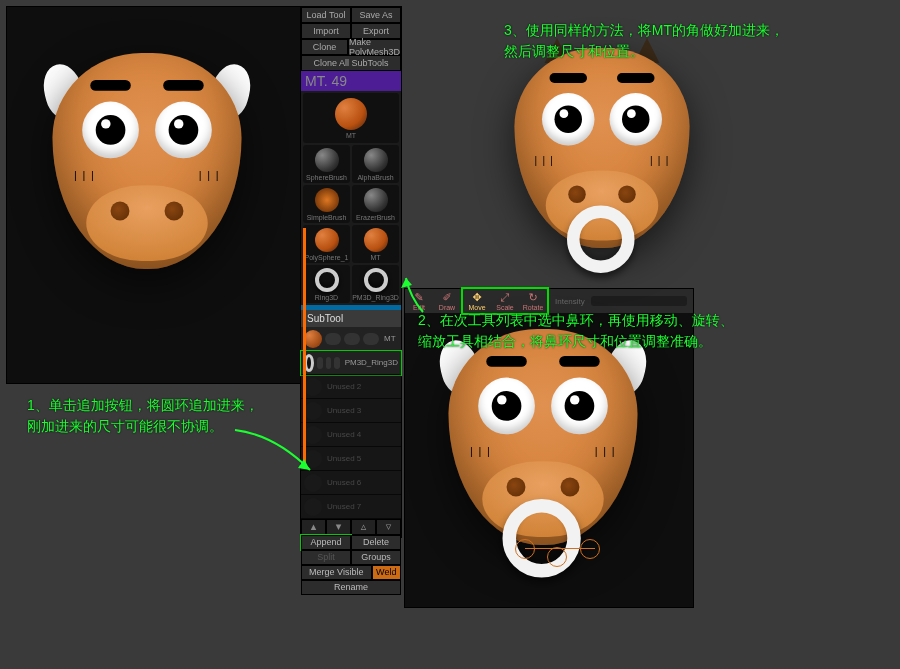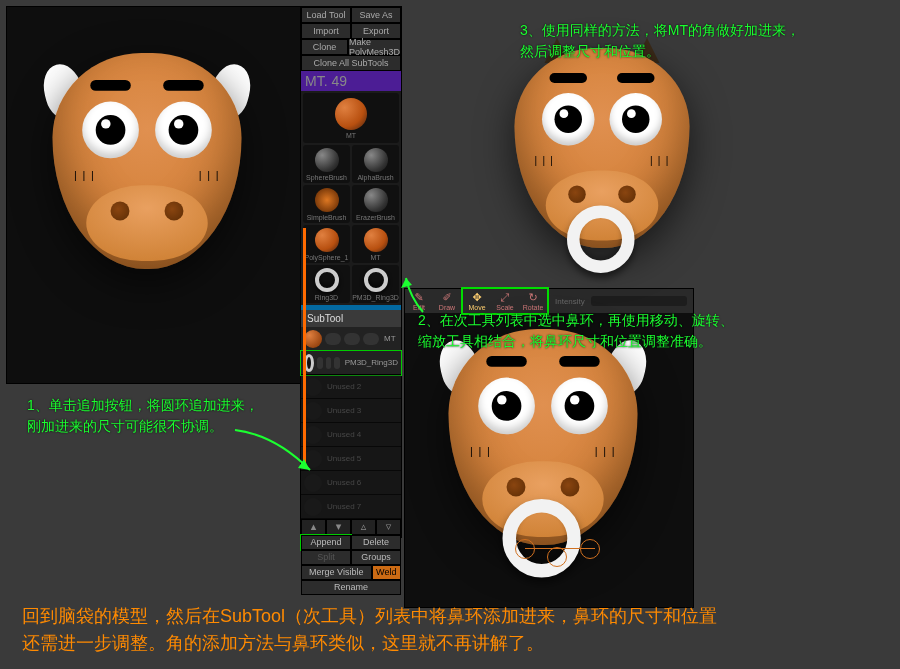--- a/index.html
+++ b/index.html
@@ -319,21 +319,18 @@
   </svg>
 
   <div class="note" style="left:418px; top:310px">
     <span>2、在次工具列表中选中鼻环，再使用移动、旋转、</span><br><span>缩放工具相结合，将鼻环尺寸和位置调整准确。</span>
   </div>
   <svg class="arrow" style="left:398px; top:272px" width="30" height="45">
     <path d="M25 40 Q 12 25 8 6" stroke="#1bff30" stroke-width="2" fill="none"></path>
     <path d="M8 6 l-5 10 l11 -3 z" fill="#1bff30"></path>
   </svg>
 
-  <div class="note" style="left:520px; top:20px">
+  <div class="note" style="left:504px; top:20px">
     <span>3、使用同样的方法，将MT的角做好加进来，</span><br><span>然后调整尺寸和位置。</span>
   </div>
 
-  <div class="caption">
-    <span>回到脑袋的模型，然后在SubTool（次工具）列表中将鼻环添加进来，鼻环的尺寸和位置</span><br><span>还需进一步调整。角的添加方法与鼻环类似，这里就不再讲解了。</span>
-  </div>
 
 </div>
 
 </body></html>

